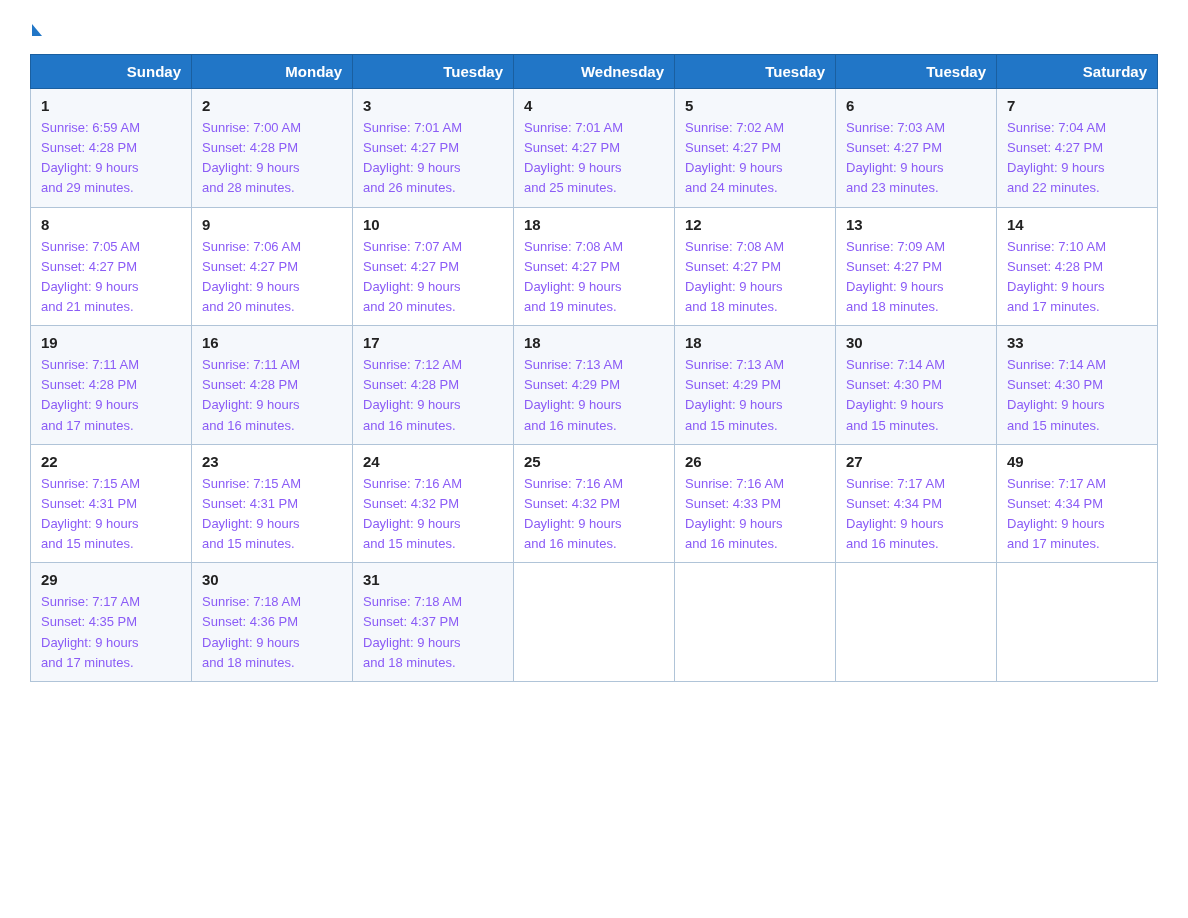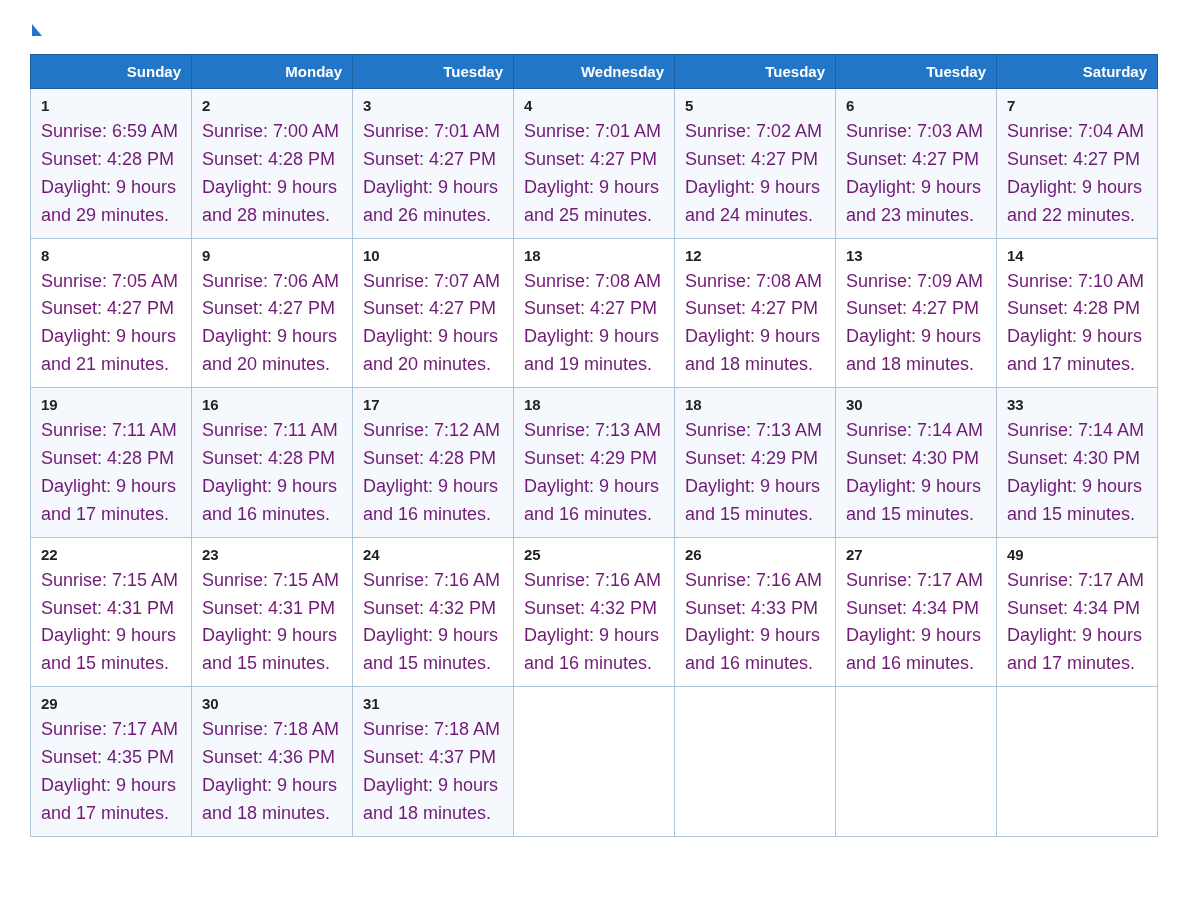--- a/index.html
+++ b/index.html
@@ -75,23 +75,23 @@
       height: 110px;
     }
     .day-number {
       font-size: 15px;
       font-weight: bold;
       color: #222;
       display: block;
       margin-bottom: 4px;
     }
     .day-info {
-      font-size: 18px;
+      font-size: 13px;
       line-height: 1.55;
-      color: #701a75;
+      color: #8b5cf6;
     }
     tbody tr:nth-child(odd) td {
       background: #f5f8fc;
     }
     tbody tr:nth-child(even) td {
       background: #ffffff;
     }
     td.empty {
       background: #fff !important;
     }

